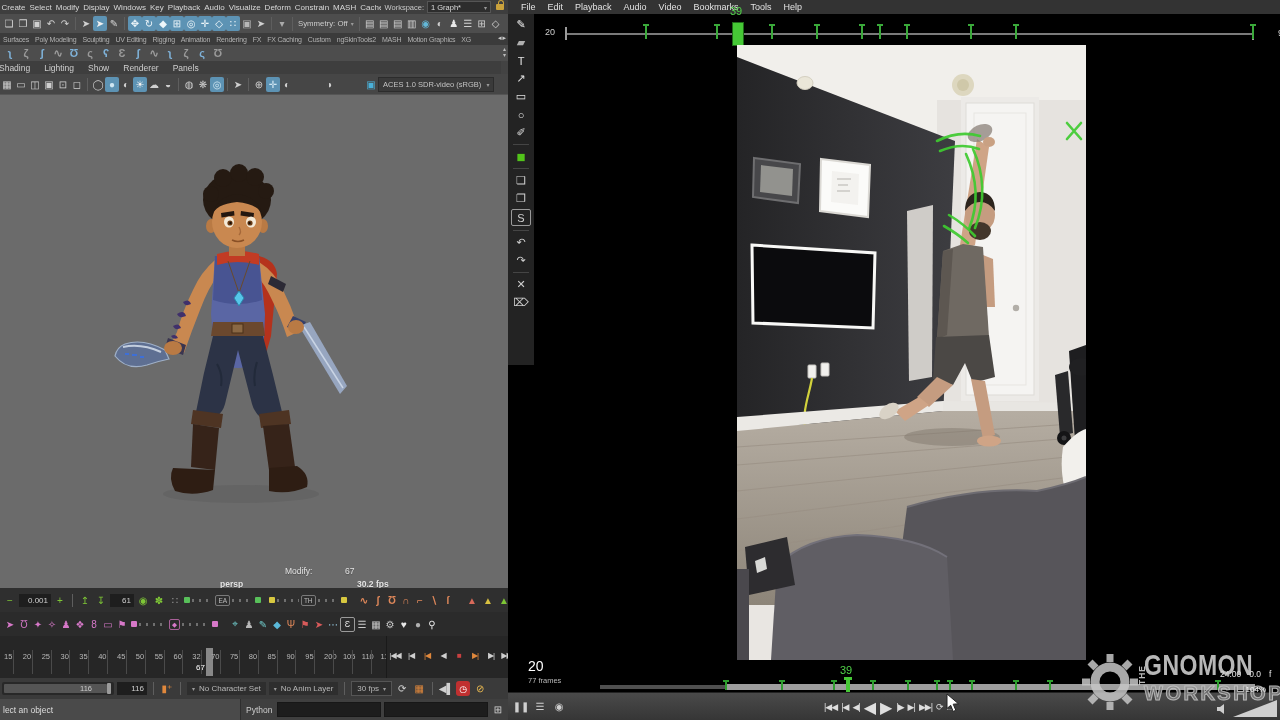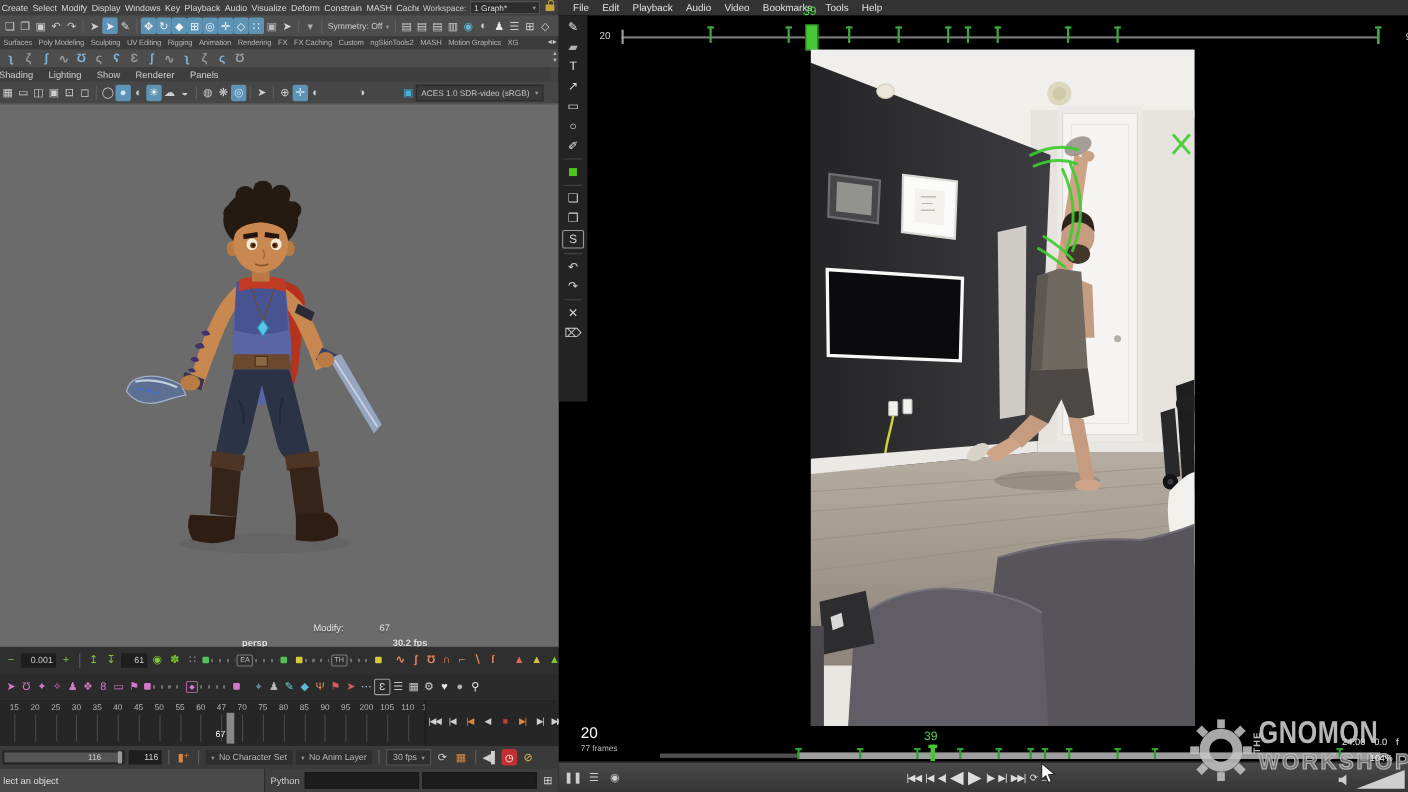--- a/index.html
+++ b/index.html
@@ -41,21 +41,21 @@
   .hud{position:absolute;font-size:8.5px;color:#e2e2e2;text-shadow:0 1px 1px rgba(0,0,0,.25);}
   
   .ab-row{left:0;width:508px;height:24px;background:#2f2f2f;display:flex;align-items:center;gap:2px;padding-left:3px;overflow:hidden;}
   .ab-field{background:#1e1e1e;color:#cfcfcf;font-size:8px;height:13px;line-height:13px;padding:0 3px;min-width:26px;text-align:right;}
   .ab-badge{border:1px solid #7a7a7a;color:#bdbdbd;font-size:6.5px;height:9px;line-height:9px;padding:0 2px;border-radius:2px;}
   .dots{width:28px;height:3px;background:repeating-linear-gradient(90deg,#6f6f6f 0 2px,transparent 2px 7px);}
   .sq{width:6px;height:6px;border-radius:1px;flex:0 0 auto;}
   
   #m-timeslider{left:0;top:636px;width:508px;height:42px;background:#262626;border-bottom:1px solid #1a1a1a;}
   #m-ticks{position:absolute;left:0;top:0;width:386px;height:42px;overflow:hidden;border-right:1px solid #1a1a1a;}
-  .mt-num{position:absolute;top:2px;width:18px;text-align:center;font-size:7.5px;color:#b8b8b8;}
+  .mt-num{position:absolute;top:16px;width:18px;font-size:7.5px;color:#b8b8b8;}
   .mt-line{position:absolute;top:14px;width:1px;height:24px;background:#4a4a4a;}
   #mt-cur{position:absolute;left:206px;top:12px;width:7px;height:28px;background:#9a9a9a;opacity:.85;}
   #mt-curlab{position:absolute;left:196px;top:27px;font-size:8px;color:#fff;z-index:2;}
   #m-playback{position:absolute;left:388px;top:12px;display:flex;align-items:center;gap:2px;}
   #m-playback .icon{font-size:8px;letter-spacing:-1px;width:14px;}
   
   #m-rangerow{left:0;top:678px;width:508px;height:21px;background:#3a3a3a;display:flex;align-items:center;gap:3px;padding-left:2px;}
   .rs-track{position:relative;width:112px;height:13px;background:#282828;border-radius:2px;flex:0 0 auto;}
   .rs-bar{position:absolute;left:2px;top:2px;width:103px;height:9px;background:#555;border-radius:1px;}
   .rs-num{position:absolute;right:22px;top:2px;font-size:7.5px;color:#ccc;}
@@ -427,21 +427,21 @@
           <span class="mt-num" style="left: 98.15px;">40</span>
           <div class="mt-line" style="left: 107.15px;"></div>
           <span class="mt-num" style="left: 116.98px;">45</span>
           <div class="mt-line" style="left: 125.98px;"></div>
           <span class="mt-num" style="left: 135.81px;">50</span>
           <div class="mt-line" style="left: 144.81px;"></div>
           <span class="mt-num" style="left: 154.64px;">55</span>
           <div class="mt-line" style="left: 163.64px;"></div>
           <span class="mt-num" style="left: 173.47px;">60</span>
           <div class="mt-line" style="left: 182.47px;"></div>
-          <span class="mt-num" style="left: 192.3px;">47</span>
+          <span class="mt-num" style="left: 192.3px;">32</span>
           <div class="mt-line" style="left: 201.3px;"></div>
           <span class="mt-num" style="left: 211.13px;">70</span>
           <div class="mt-line" style="left: 220.13px;"></div>
           <span class="mt-num" style="left: 229.96px;">75</span>
           <div class="mt-line" style="left: 238.96px;"></div>
           <span class="mt-num" style="left: 248.79px;">80</span>
           <div class="mt-line" style="left: 257.79px;"></div>
           <span class="mt-num" style="left: 267.62px;">85</span>
           <div class="mt-line" style="left: 276.62px;"></div>
           <span class="mt-num" style="left: 286.45px;">90</span>

